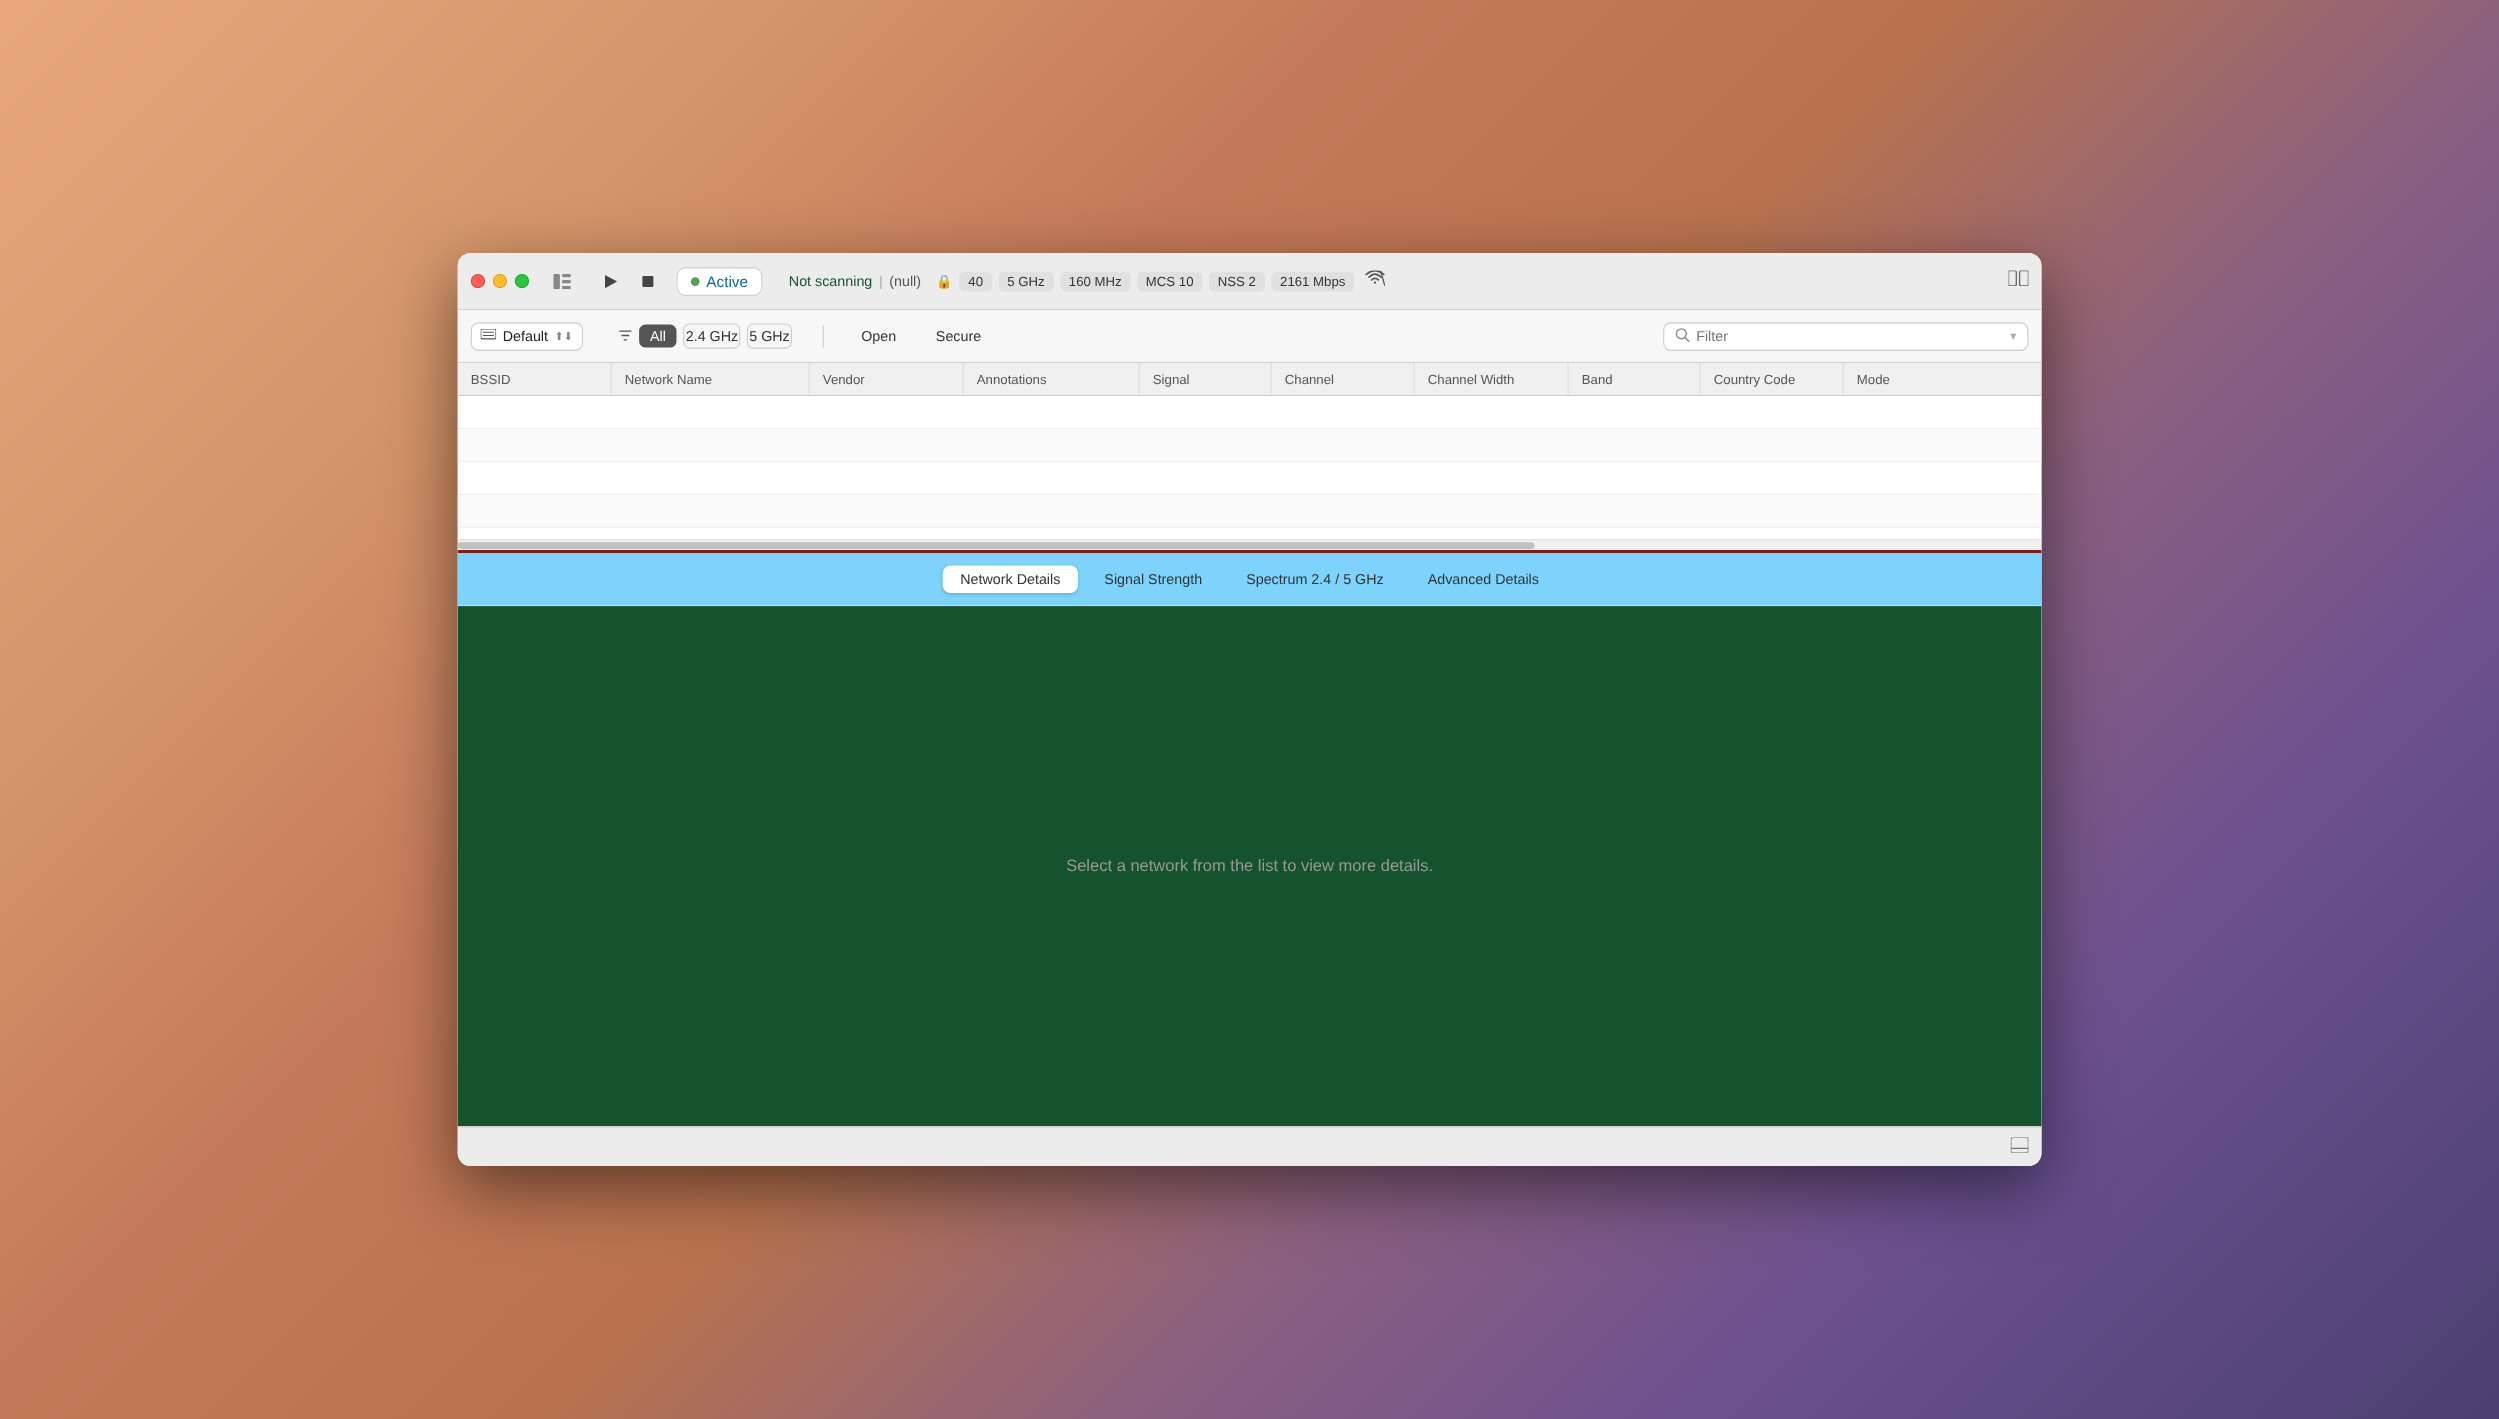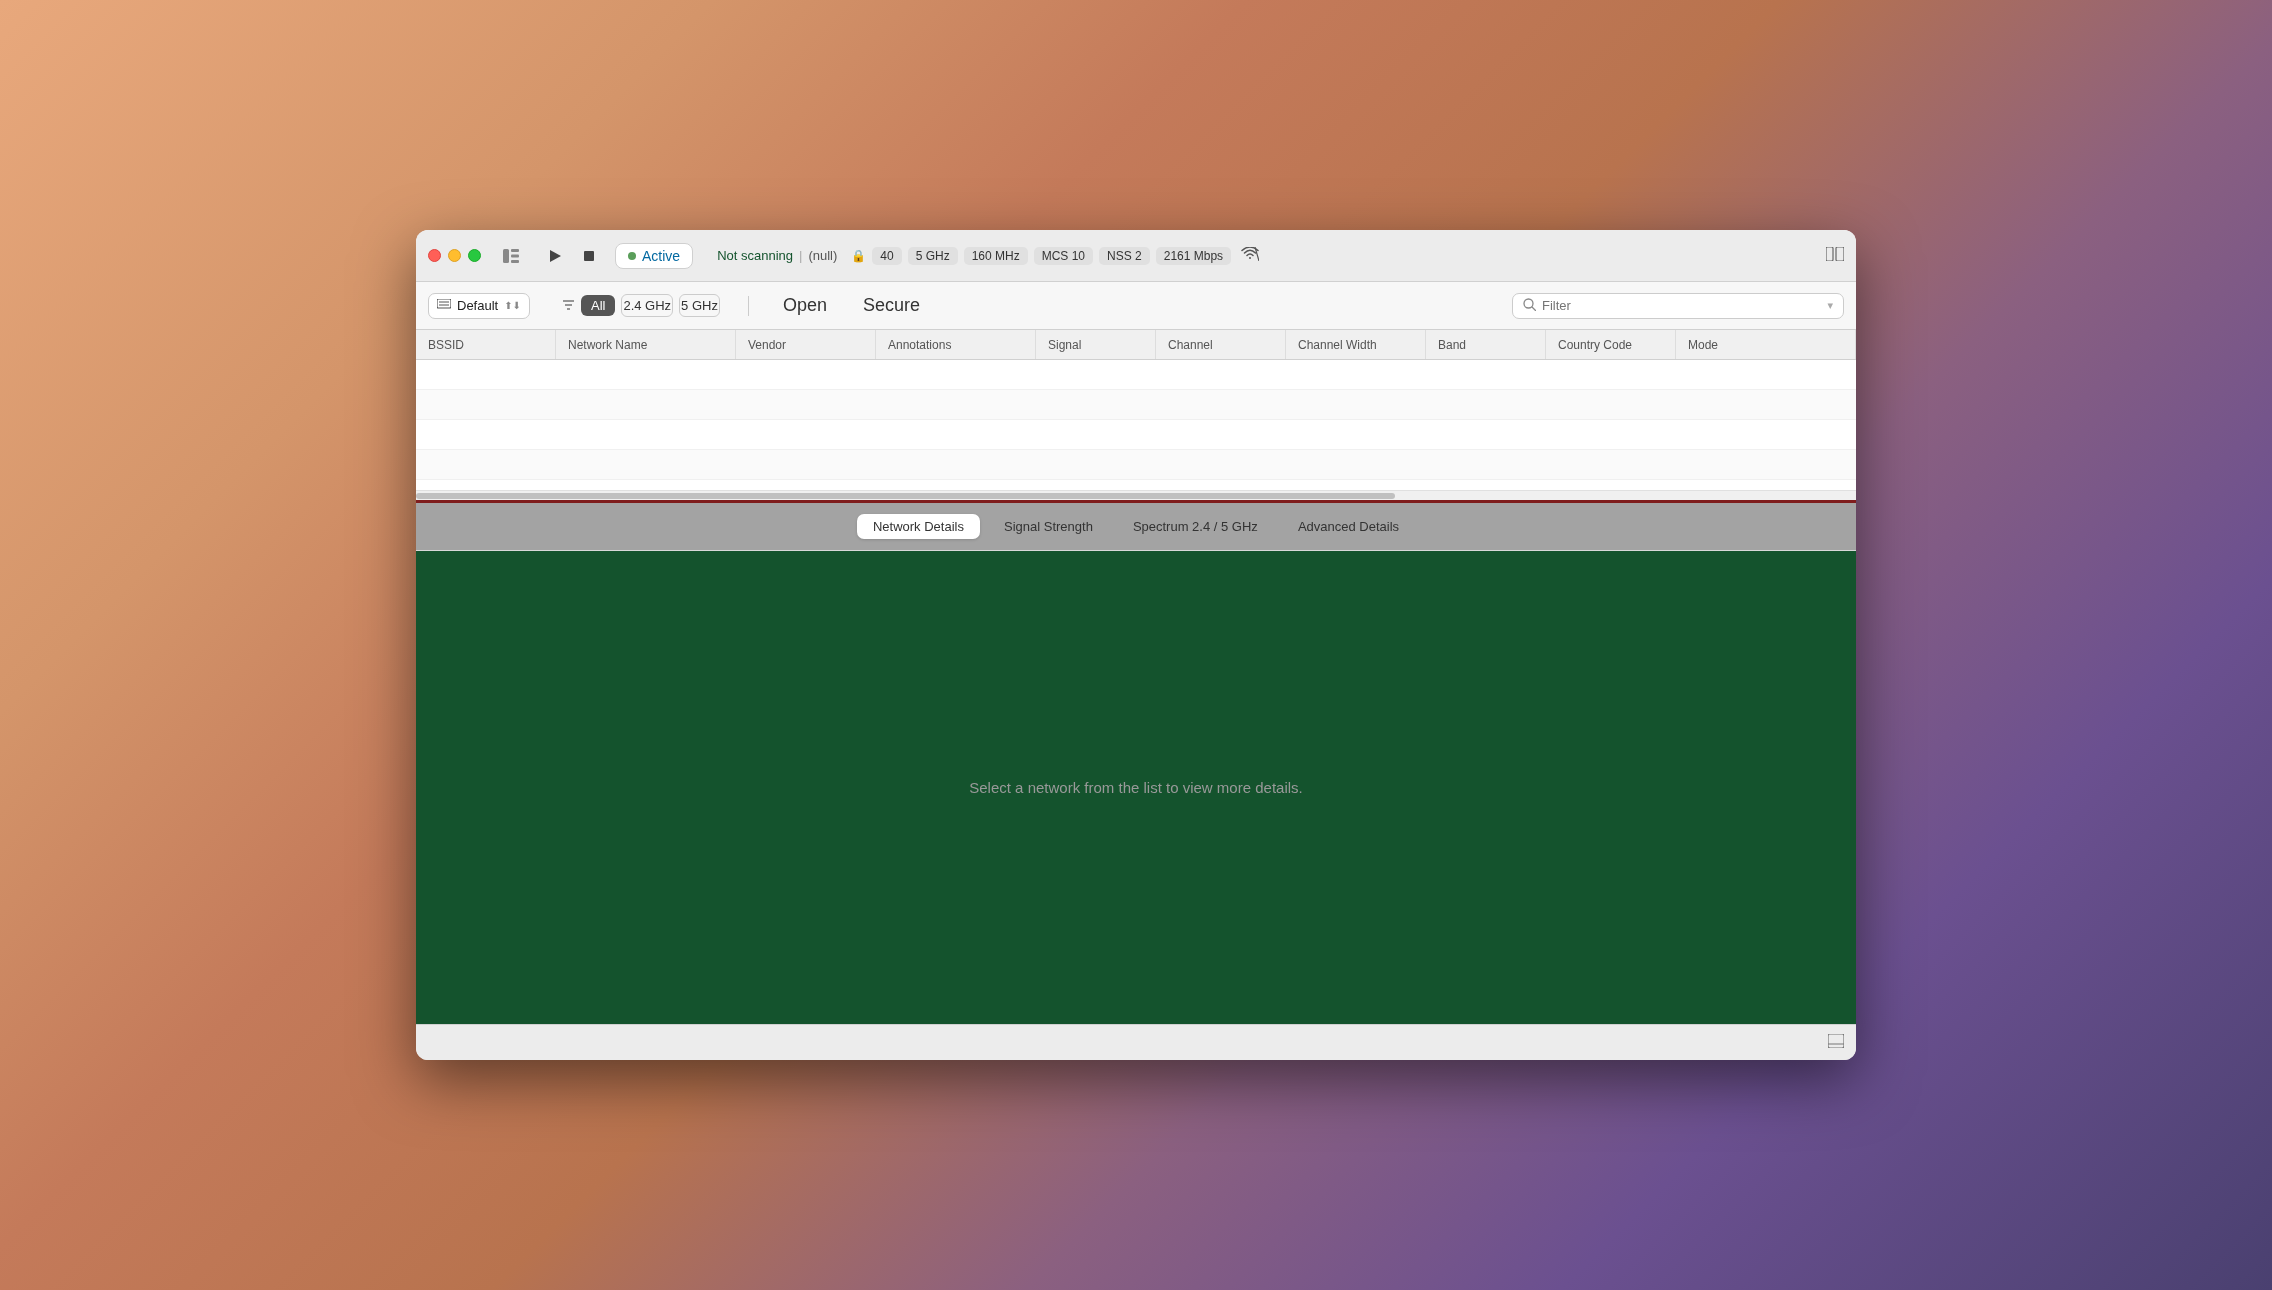--- a/index.html
+++ b/index.html
@@ -226,21 +226,21 @@
     }
 
     .divider-v {
       width: 1px;
       height: 20px;
       background: #ccc;
       margin: 0 4px;
     }
 
     .security-filter {
-      font-size: 18px;
+      font-size: 13px;
       color: #333;
       cursor: pointer;
       padding: 3px 6px;
     }
 
     .search-area {
       display: flex;
       align-items: center;
       margin-left: auto;
       background: white;
@@ -334,21 +334,21 @@
       background: #c0c0c0;
       border-radius: 3px;
     }
 
     
     .tabs-bar {
       display: flex;
       align-items: center;
       justify-content: center;
       height: 48px;
-      background: #a3a3a3;
+      background: #7dd3fc;
       border-bottom: 1px solid #d8d8d8;
       gap: 8px;
       flex-shrink: 0;
     }
 
     .tab {
       padding: 5px 16px;
       border-radius: 7px;
       font-size: 13px;
       cursor: pointer;

